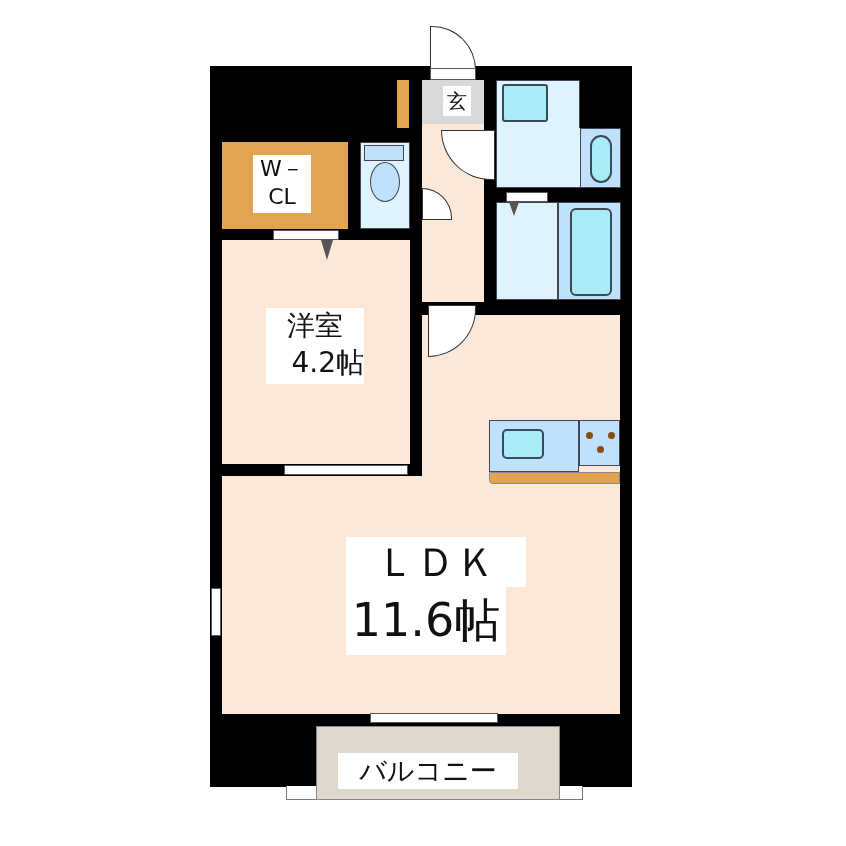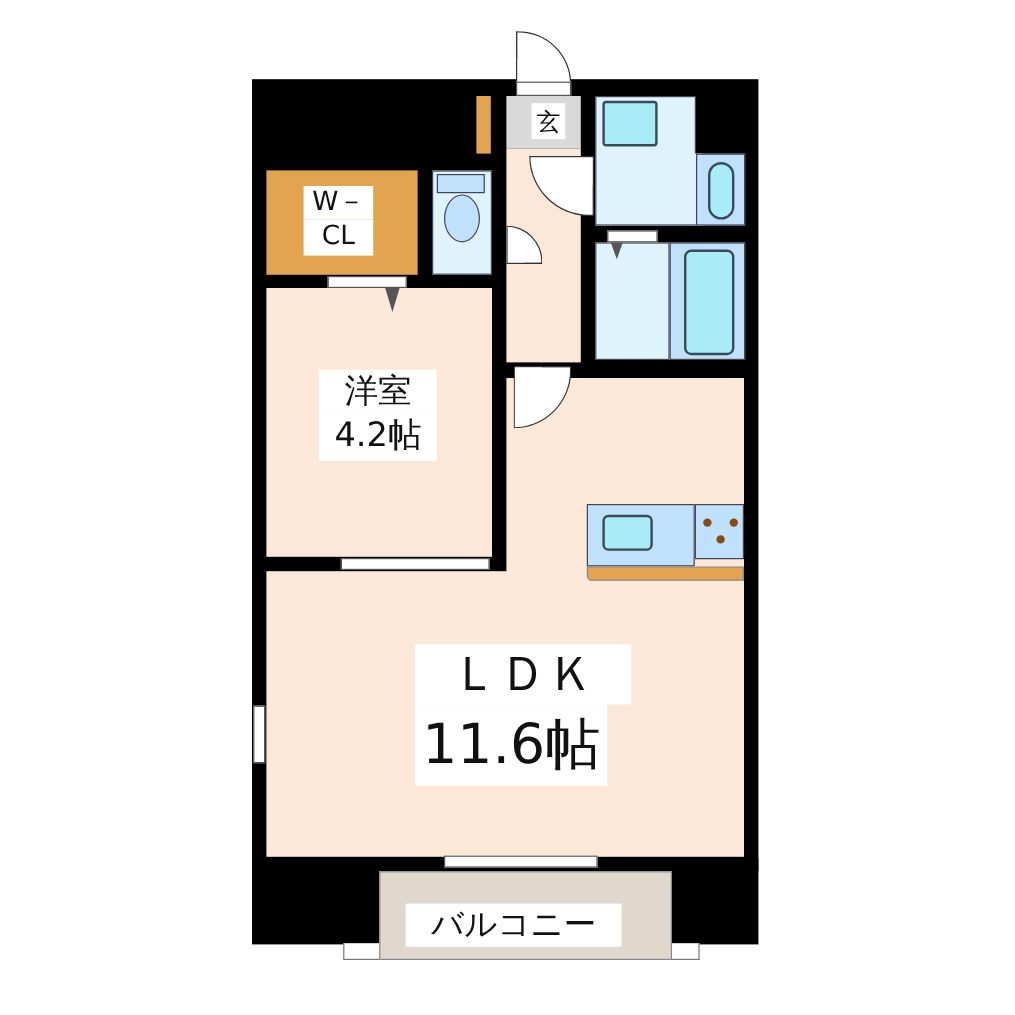--- a/index.html
+++ b/index.html
@@ -37,21 +37,21 @@
 <div class="abs fixture" style="left:489px;top:420px;width:90px;height:52px;"></div>
 <div class="abs water" style="left:502px;top:429px;width:42px;height:30px;border-radius:5px;"></div>
 <div class="abs fixture" style="left:579px;top:420px;width:41px;height:46px;"></div>
 <div class="abs" style="left:586px;top:432px;width:7px;height:7px;border-radius:50%;background:#8b4a12;"></div>
 <div class="abs" style="left:608px;top:432px;width:7px;height:7px;border-radius:50%;background:#8b4a12;"></div>
 <div class="abs" style="left:597px;top:446px;width:7px;height:7px;border-radius:50%;background:#8b4a12;"></div>
 <div class="abs" style="left:489px;top:472px;width:131px;height:12px;background:#e3a451;border-radius:0 0 0 4px;border:1px solid #888;"></div>
 
 <div class="abs floor" style="left:222px;top:240px;width:188px;height:224px;"></div>
 <div class="abs label" style="left:266px;top:308px;width:98px;height:36px;font-size:28px;line-height:36px;text-align:center;">洋室</div>
-<div class="abs label" style="left:266px;top:344px;width:98px;height:40px;font-size:28px;line-height:38px;text-align:center;">4.2帖</div>
+<div class="abs label" style="left:266px;top:344px;width:98px;height:40px;font-size:28px;line-height:38px;text-align:right;">4.2帖</div>
 <div class="abs opening" style="left:284px;top:465px;width:124px;height:10px;"></div>
 <div class="abs opening" style="left:273px;top:230px;width:66px;height:10px;"></div>
 <div class="abs" style="left:321px;top:240px;width:0;height:0;border-left:6px solid transparent;border-right:6px solid transparent;border-top:20px solid #555;"></div>
 
 <div class="abs" style="left:222px;top:142px;width:126px;height:87px;background:#e3a451;"></div>
 <div class="abs label" style="left:253px;top:155px;width:58px;height:28px;font-size:22px;line-height:28px;">W－</div>
 <div class="abs label" style="left:253px;top:183px;width:58px;height:30px;font-size:22px;line-height:28px;text-align:center;">CL</div>
 
 <div class="abs wet" style="left:360px;top:142px;width:50px;height:87px;"></div>
 <div class="abs fixture" style="left:364px;top:145px;width:40px;height:16px;"></div>

